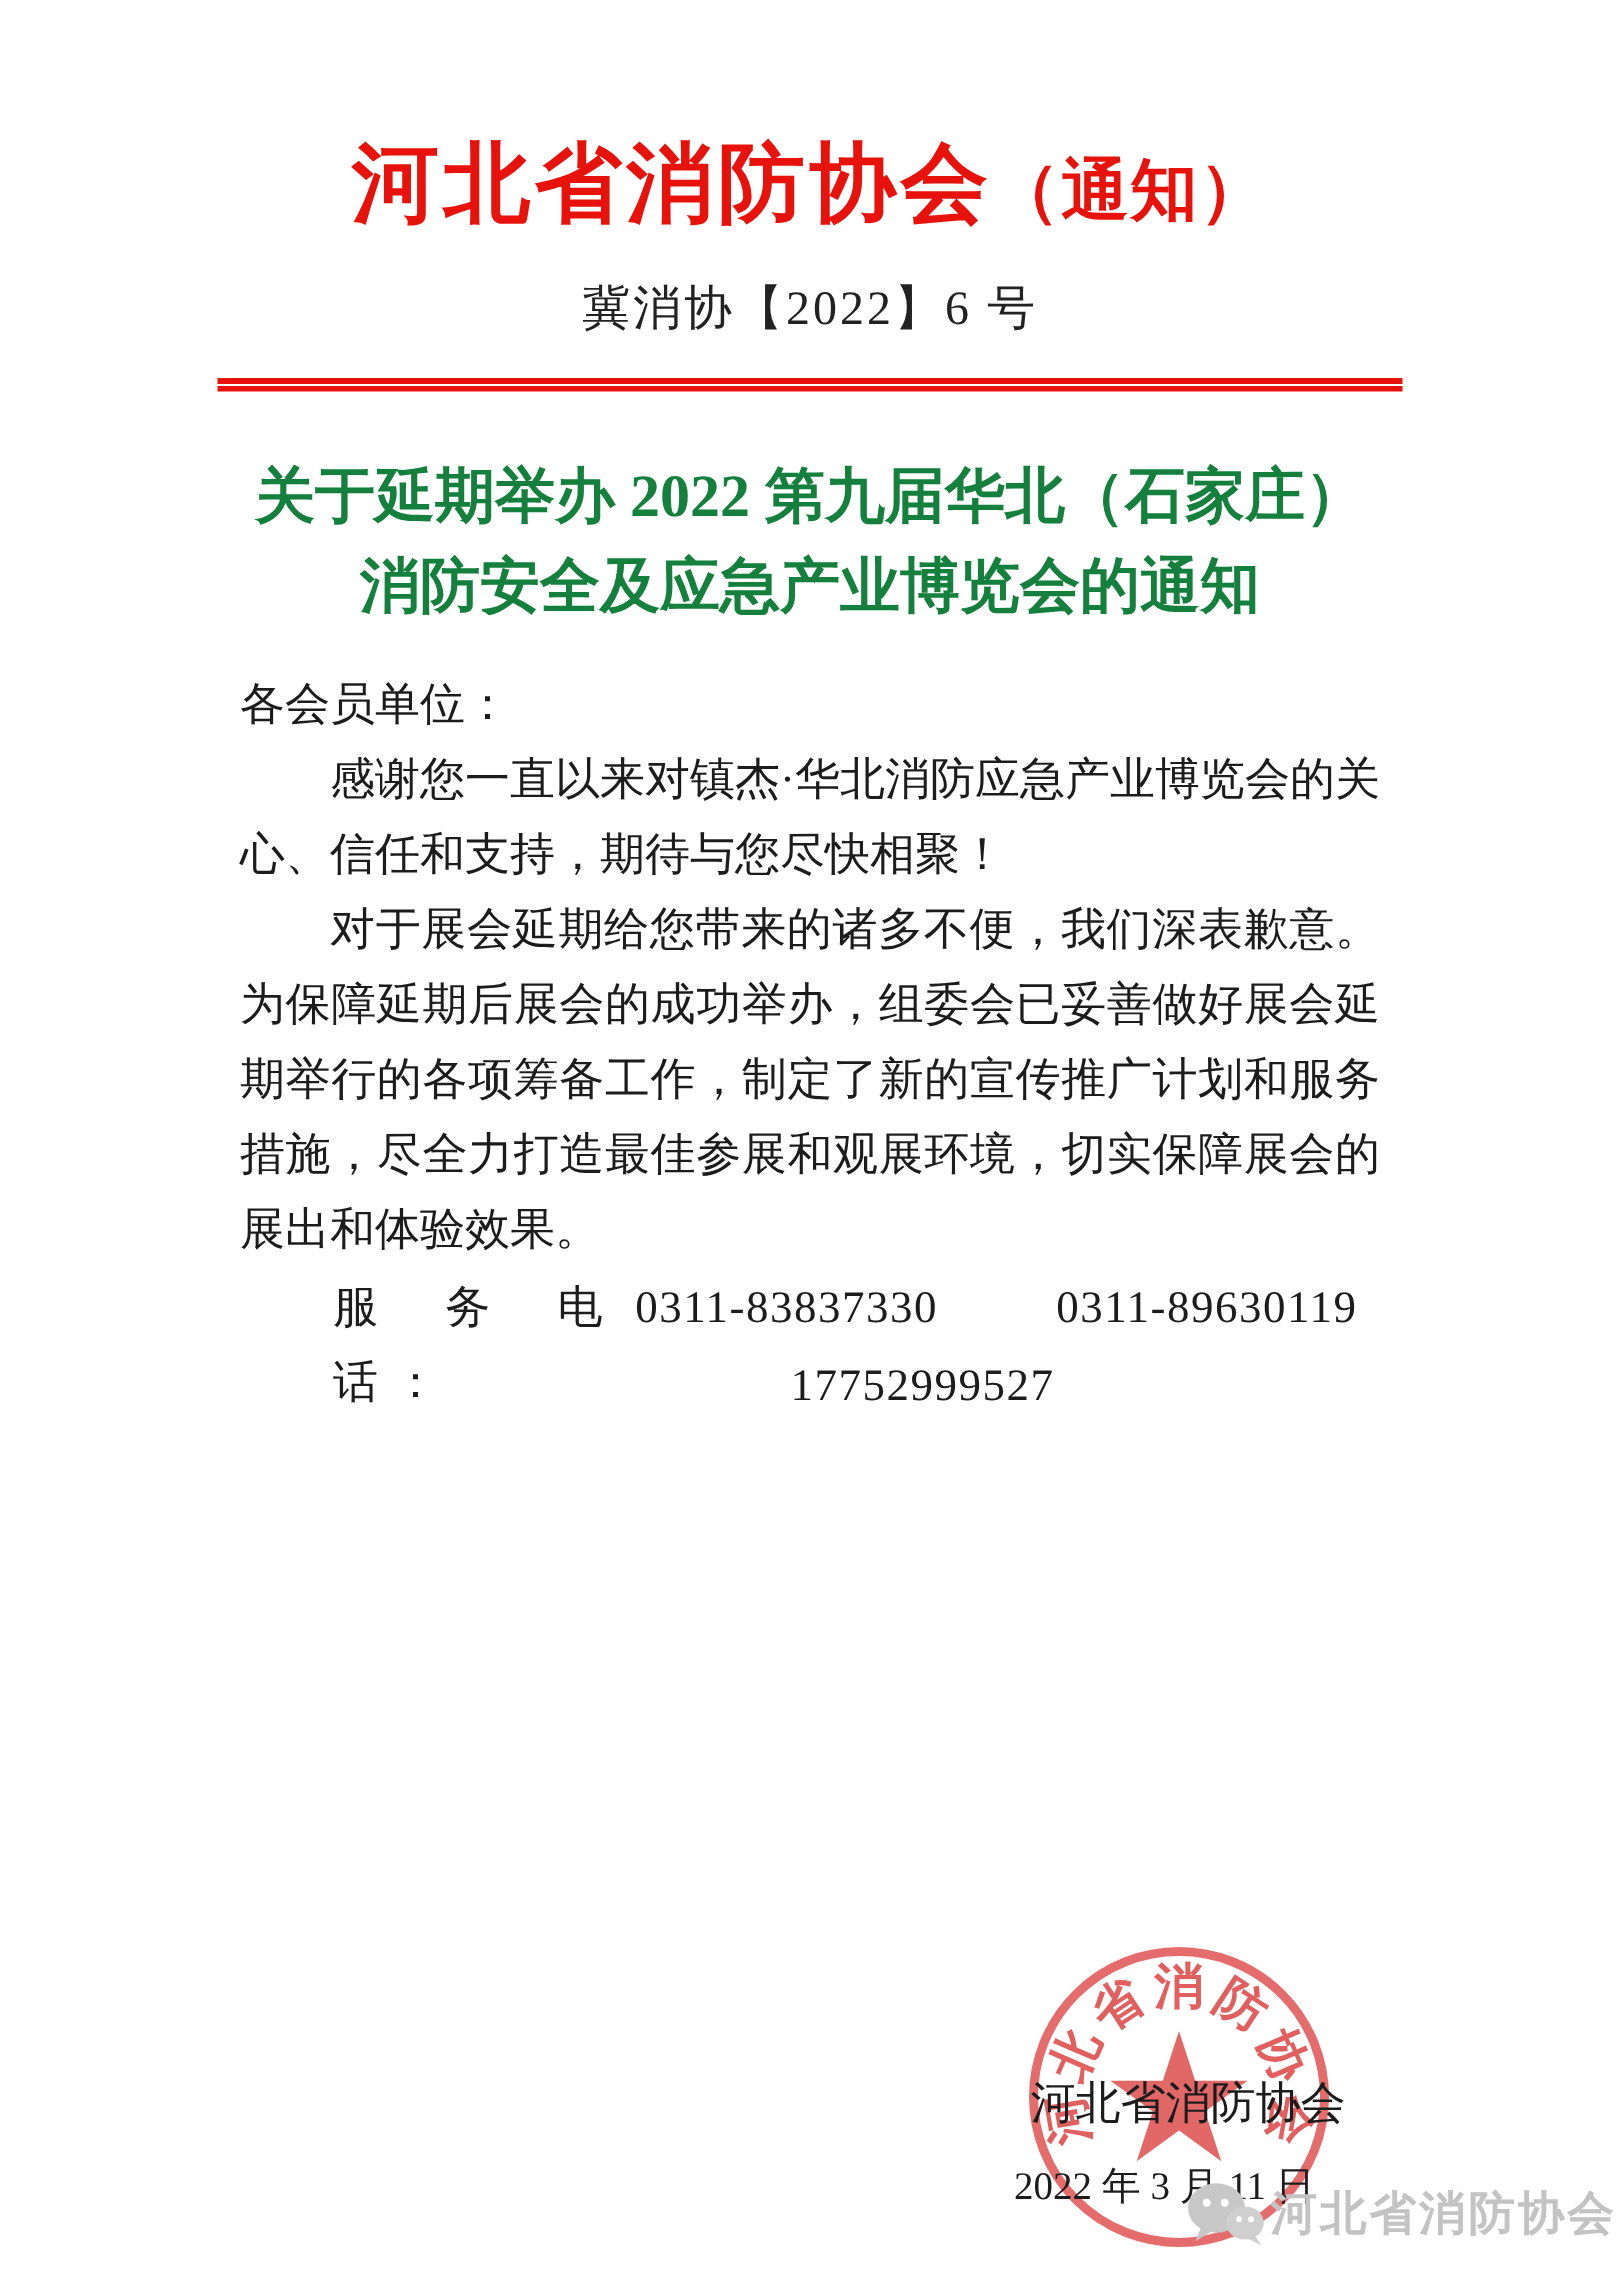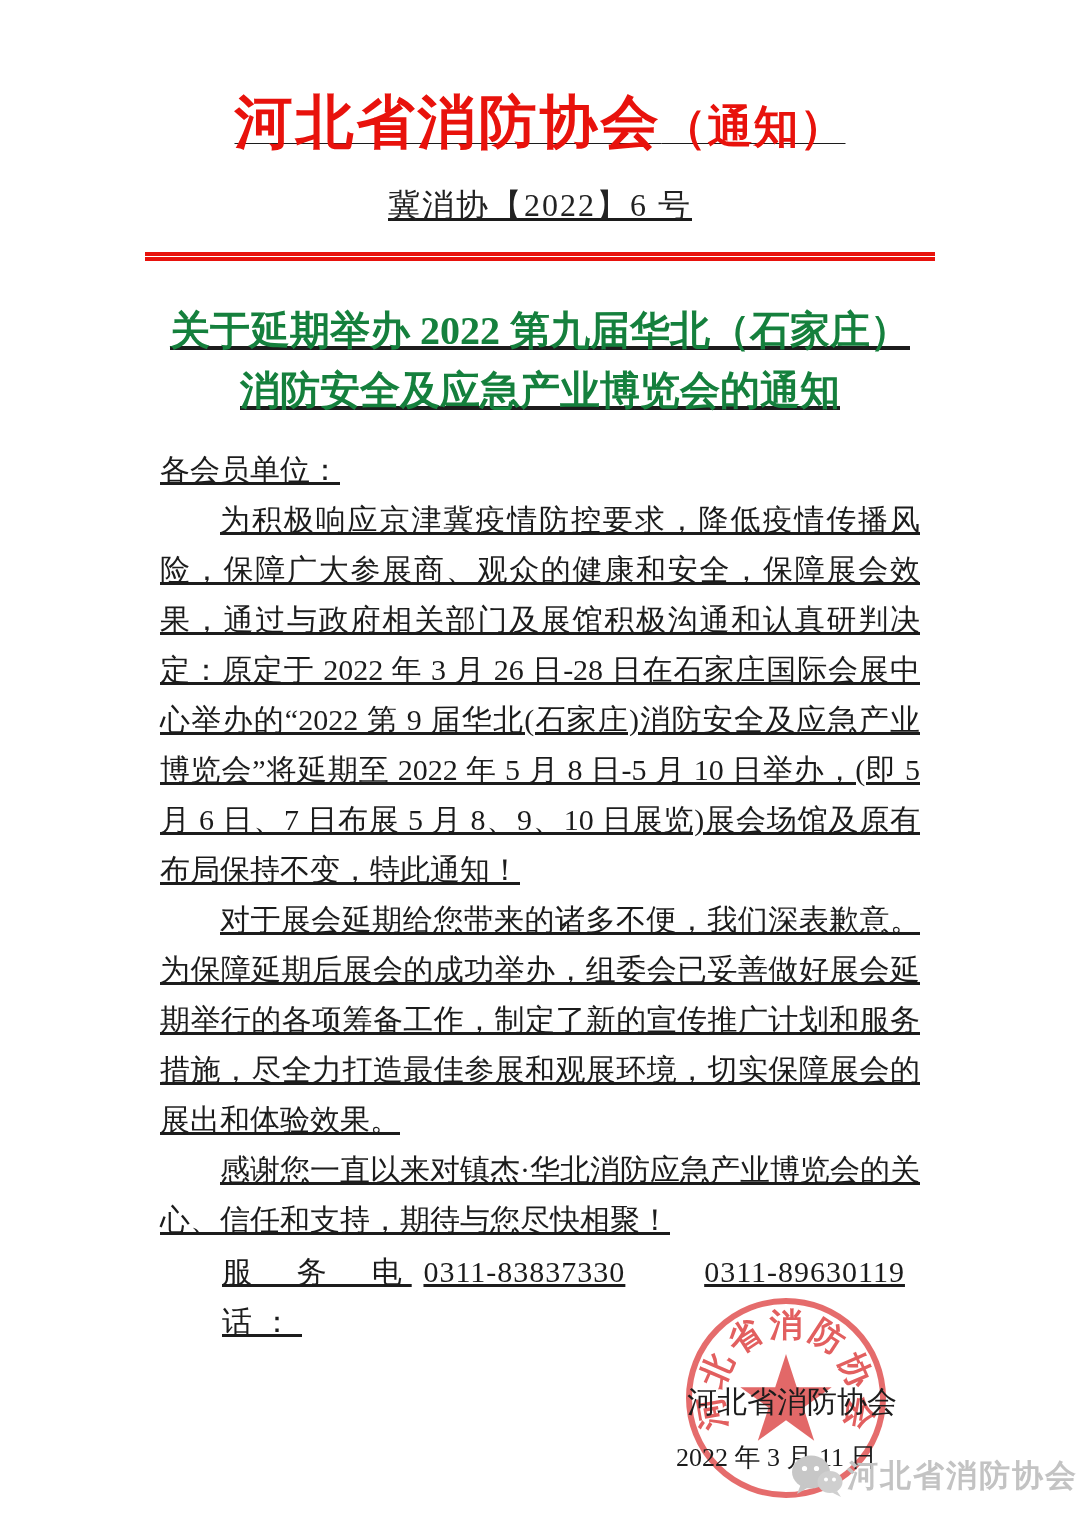--- a/index.html
+++ b/index.html
@@ -4,21 +4,20 @@
 <style>
   html,body{margin:0;padding:0;background:#ffffff;}
   .page{
     position:relative;
     width:1080px;height:1527px;
     margin:0 auto;
     background:#ffffff;
     overflow:hidden;
     font-family:"Liberation Serif","DejaVu Serif",serif;
     color:#1c1c1c;
-    text-decoration:underline;
   }
   
   .org-header{padding-top:84px;text-align:center;white-space:nowrap;}
   .org-title{
     font-size:58px;font-weight:900;color:var(--accent,#e8120c);
     letter-spacing:3px;
   }
   .org-suffix{
     font-size:45px;font-weight:900;color:var(--accent,#e8120c);
     letter-spacing:1px;
@@ -92,32 +91,32 @@
 
   <div class="red-line"></div>
 
   <div class="notice-title">
     <span>关于延期举办 2022 第九届华北（石家庄）</span><br>
     <span>消防安全及应急产业博览会的通知</span>
   </div>
 
   <div class="doc-body">
     <p class="salutation">各会员单位：</p>
-    <p class="para">为积极响应京津冀疫情防控要求，降低疫情传播风险，保障广大参展商、观众的健康和安全，保障展会效果，通过与政府相关部门及展馆积极沟通和认真研判决定：原定于 2022 年 3 月 26 日-28 日在石家庄国际会展中心举办的“2022 第 9 届华北(石家庄)消防安全及应急产业博览会”将延期至 2022 年 5 月 8 日-5 月 10 日举办，(即 5 月 6 日、7 日布展 5 月 8、9、10 日展览)展会场馆及原有布局保持不变，特此通知！</p>
+    <p class="para">感谢您一直以来对镇杰·华北消防应急产业博览会的关心、信任和支持，期待与您尽快相聚！</p>
     <p class="para">对于展会延期给您带来的诸多不便，我们深表歉意。为保障延期后展会的成功举办，组委会已妥善做好展会延期举行的各项筹备工作，制定了新的宣传推广计划和服务措施，尽全力打造最佳参展和观展环境，切实保障展会的展出和体验效果。</p>
-    <p class="para">感谢您一直以来对镇杰·华北消防应急产业博览会的关心、信任和支持，期待与您尽快相聚！</p>
 
     <div class="phones">
       <div class="phone-row">
         <span class="pl">服务电话：</span>
         <span class="p1">0311-83837330</span>
         <span class="p2">0311-89630119</span>
       </div>
       <div class="phone-row">
         <span class="pl"></span>
+        <span class="p2">17752999527</span>
       </div>
     </div>
   </div>
 
   <div class="footer">
 
     <svg class="seal" width="212" height="212" viewBox="0 0 212 212" aria-hidden="true">
       <circle cx="106" cy="106" r="97" fill="none" stroke="#e05252" stroke-width="6" opacity="0.85"></circle>
       <polygon opacity="0.85" fill="#dd4e4e" transform="translate(106,110)" points="0,-48 10.8,-14.8 45.7,-14.8 17.4,5.7 28.2,38.8 0,18.3 -28.2,38.8 -17.4,5.7 -45.7,-14.8 -10.8,-14.8"></polygon>
       <g id="seal-arc">

